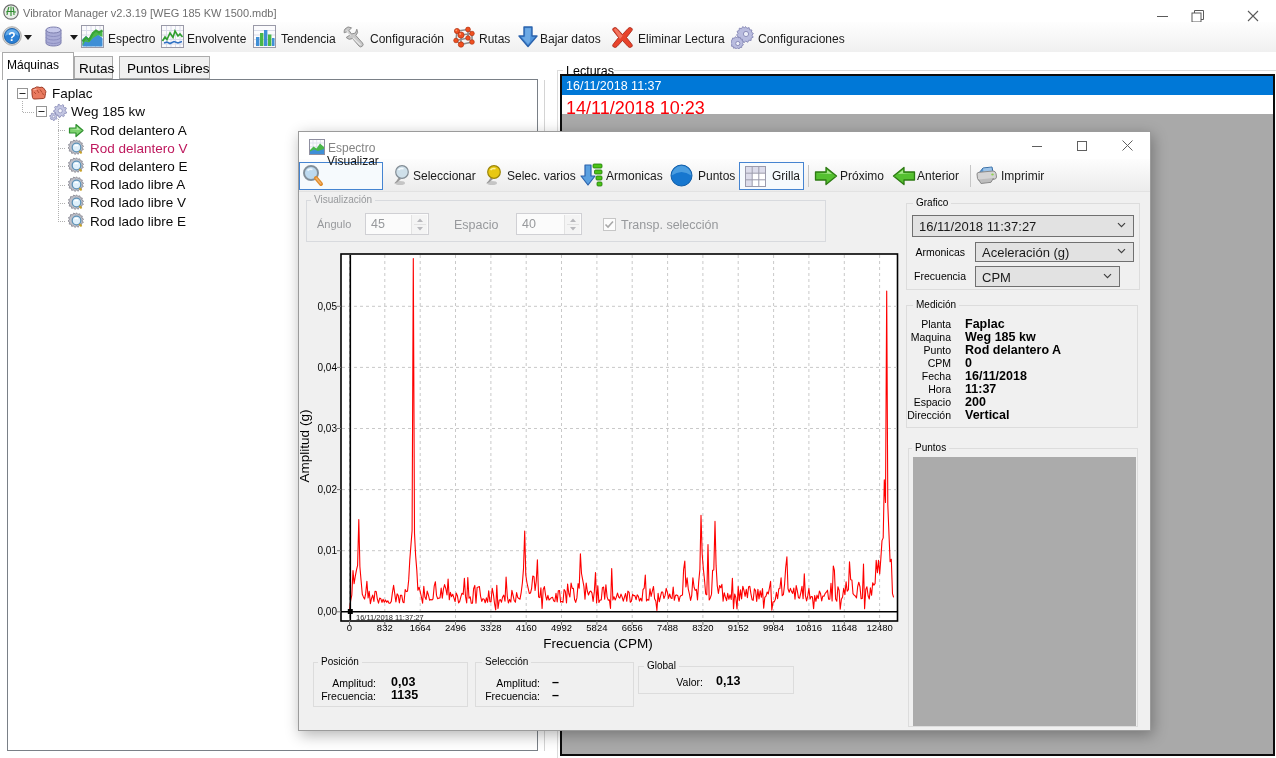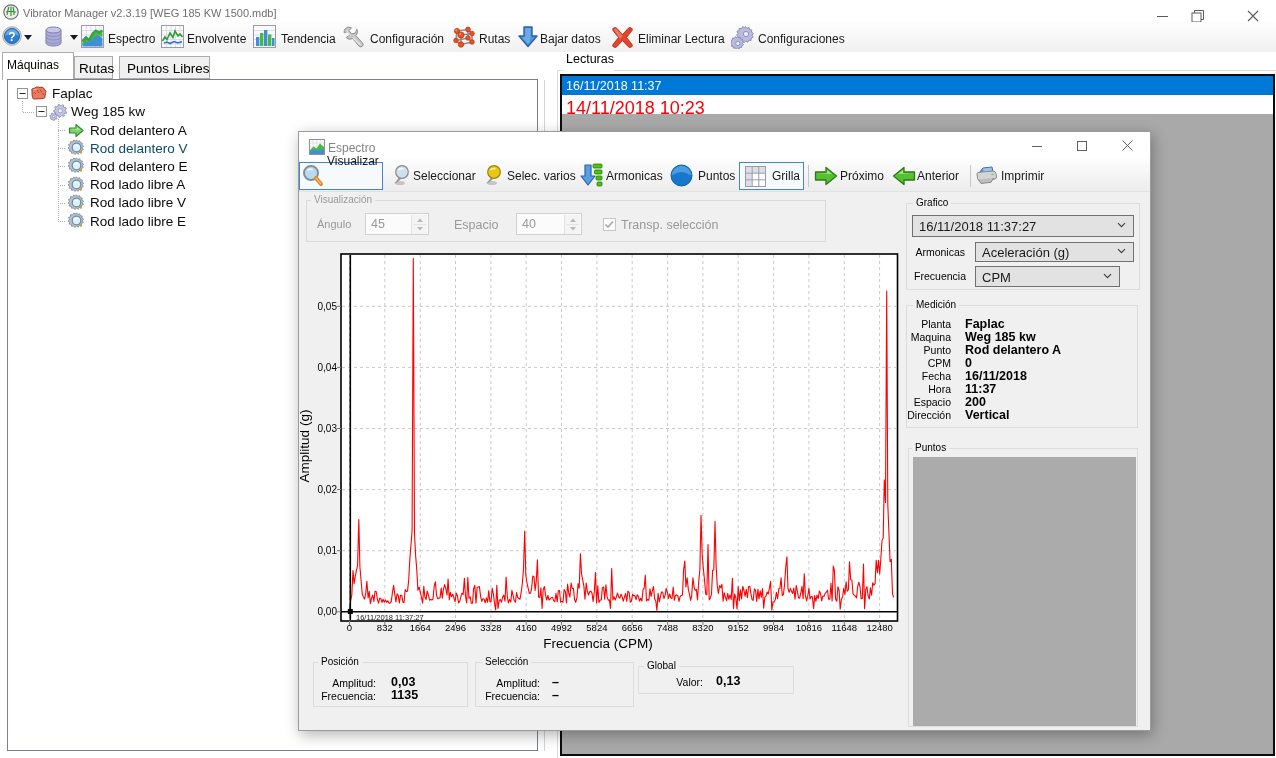--- a/index.html
+++ b/index.html
@@ -181,29 +181,29 @@
 </svg>
 <svg class="ab" style="left:68px;top:212px" width="17" height="17" viewBox="0 0 17 17">
 <path d="M8.5 0.8 l1.3 1.6 2-0.6 0.5 2 2 0.2-0.5 2 1.8 1.1-1.3 1.6 1 1.9-1.9 0.9-0.1 2.1-2.1-0.3-0.9 1.9-1.8-1.1-1.6 1.4-1.2-1.7-2 0.6-0.4-2.1-2.1-0.2 0.5-2-1.7-1.1 1.4-1.6-0.9-1.9 1.9-0.8 0.2-2.1 2.1 0.3 1-1.9 1.8 1.2Z" fill="#c0c0c8" stroke="#8b8b95" stroke-width="0.9"></path>
 <circle cx="8.5" cy="8.5" r="4.3" fill="#dff0fb" stroke="#5f93b8" stroke-width="1.3"></circle>
 <path d="M6.5 7 Q8 5.8 10 6.8" stroke="#fff" stroke-width="1.3" fill="none"></path>
 <path d="M11.5 12 L13.5 14.5" stroke="#c9a227" stroke-width="2"></path>
 </svg>
 <div class="row" style="left:52px;top:86.0px;font-size:13.5px;color:#0a0a0a">Faplac</div>
 <div class="row" style="left:71px;top:104.3px;font-size:13.5px;color:#0a0a0a">Weg 185 kw</div>
 <div class="row" style="left:90px;top:122.5px;font-size:13.5px;color:#0a0a0a">Rod delantero A</div>
-<div class="row" style="left:90px;top:140.7px;font-size:13.5px;color:#0c4a6e">Rod delantero V</div>
+<div class="row" style="left:90px;top:140.7px;font-size:13.5px;color:#be185d">Rod delantero V</div>
 <div class="row" style="left:90px;top:158.9px;font-size:13.5px;color:#0a0a0a">Rod delantero E</div>
 <div class="row" style="left:90px;top:177.1px;font-size:13.5px;color:#0a0a0a">Rod lado libre A</div>
 <div class="row" style="left:90px;top:195.3px;font-size:13.5px;color:#0a0a0a">Rod lado libre V</div>
 <div class="row" style="left:90px;top:213.5px;font-size:13.5px;color:#0a0a0a">Rod lado libre E</div>
 <div class="ab" style="left:557px;top:70px;width:1px;height:688px;background:#dcdcdc"></div>
 <div class="ab" style="left:557px;top:70px;width:6px;height:1px;background:#dcdcdc"></div>
 <div class="ab" style="left:614px;top:70px;width:662px;height:1px;background:#dcdcdc"></div>
-<div class="row" style="left:566px;top:52px;font-size:12.5px">Lecturas</div>
+<div class="row" style="left:566px;top:64px;font-size:12.5px">Lecturas</div>
 <div class="ab" style="left:560px;top:74px;width:715px;height:682px;background:#a9a9a9;border:2px solid #0c0c0c"></div>
 <div class="ab" style="left:562px;top:76px;width:711px;height:19px;background:#0078d7"></div>
 <div class="row" style="left:566px;top:79px;color:#fff;font-size:12.5px">16/11/2018 11:37</div>
 <div class="ab" style="left:562px;top:95px;width:711px;height:19px;background:#fff"></div>
 <div class="row" style="left:566px;top:98px;color:#fa0007;font-size:18px">14/11/2018 10:23</div>
 <div class="ab" style="left:298px;top:131px;width:853px;height:600px;background:#f0f0f0;border:1px solid #9b9b9b;box-shadow:2px 4px 14px rgba(0,0,0,0.30)"></div>
 <div class="ab" style="left:299px;top:132px;width:851px;height:27px;background:#fff"></div>
 <svg class="ab" style="left:309px;top:139px" width="16" height="16" viewBox="0 0 16 16">
 <rect x="0.5" y="0.5" width="15" height="15" fill="#fbfbfd" stroke="#8f8fa0" stroke-width="1"></rect>
 <path d="M1 4 H15 M1 7.7 H15 M1 11.4 H15 M4 1 V15 M7.7 1 V15 M11.4 1 V15" stroke="#d9dcea" stroke-width="0.8"></path>

